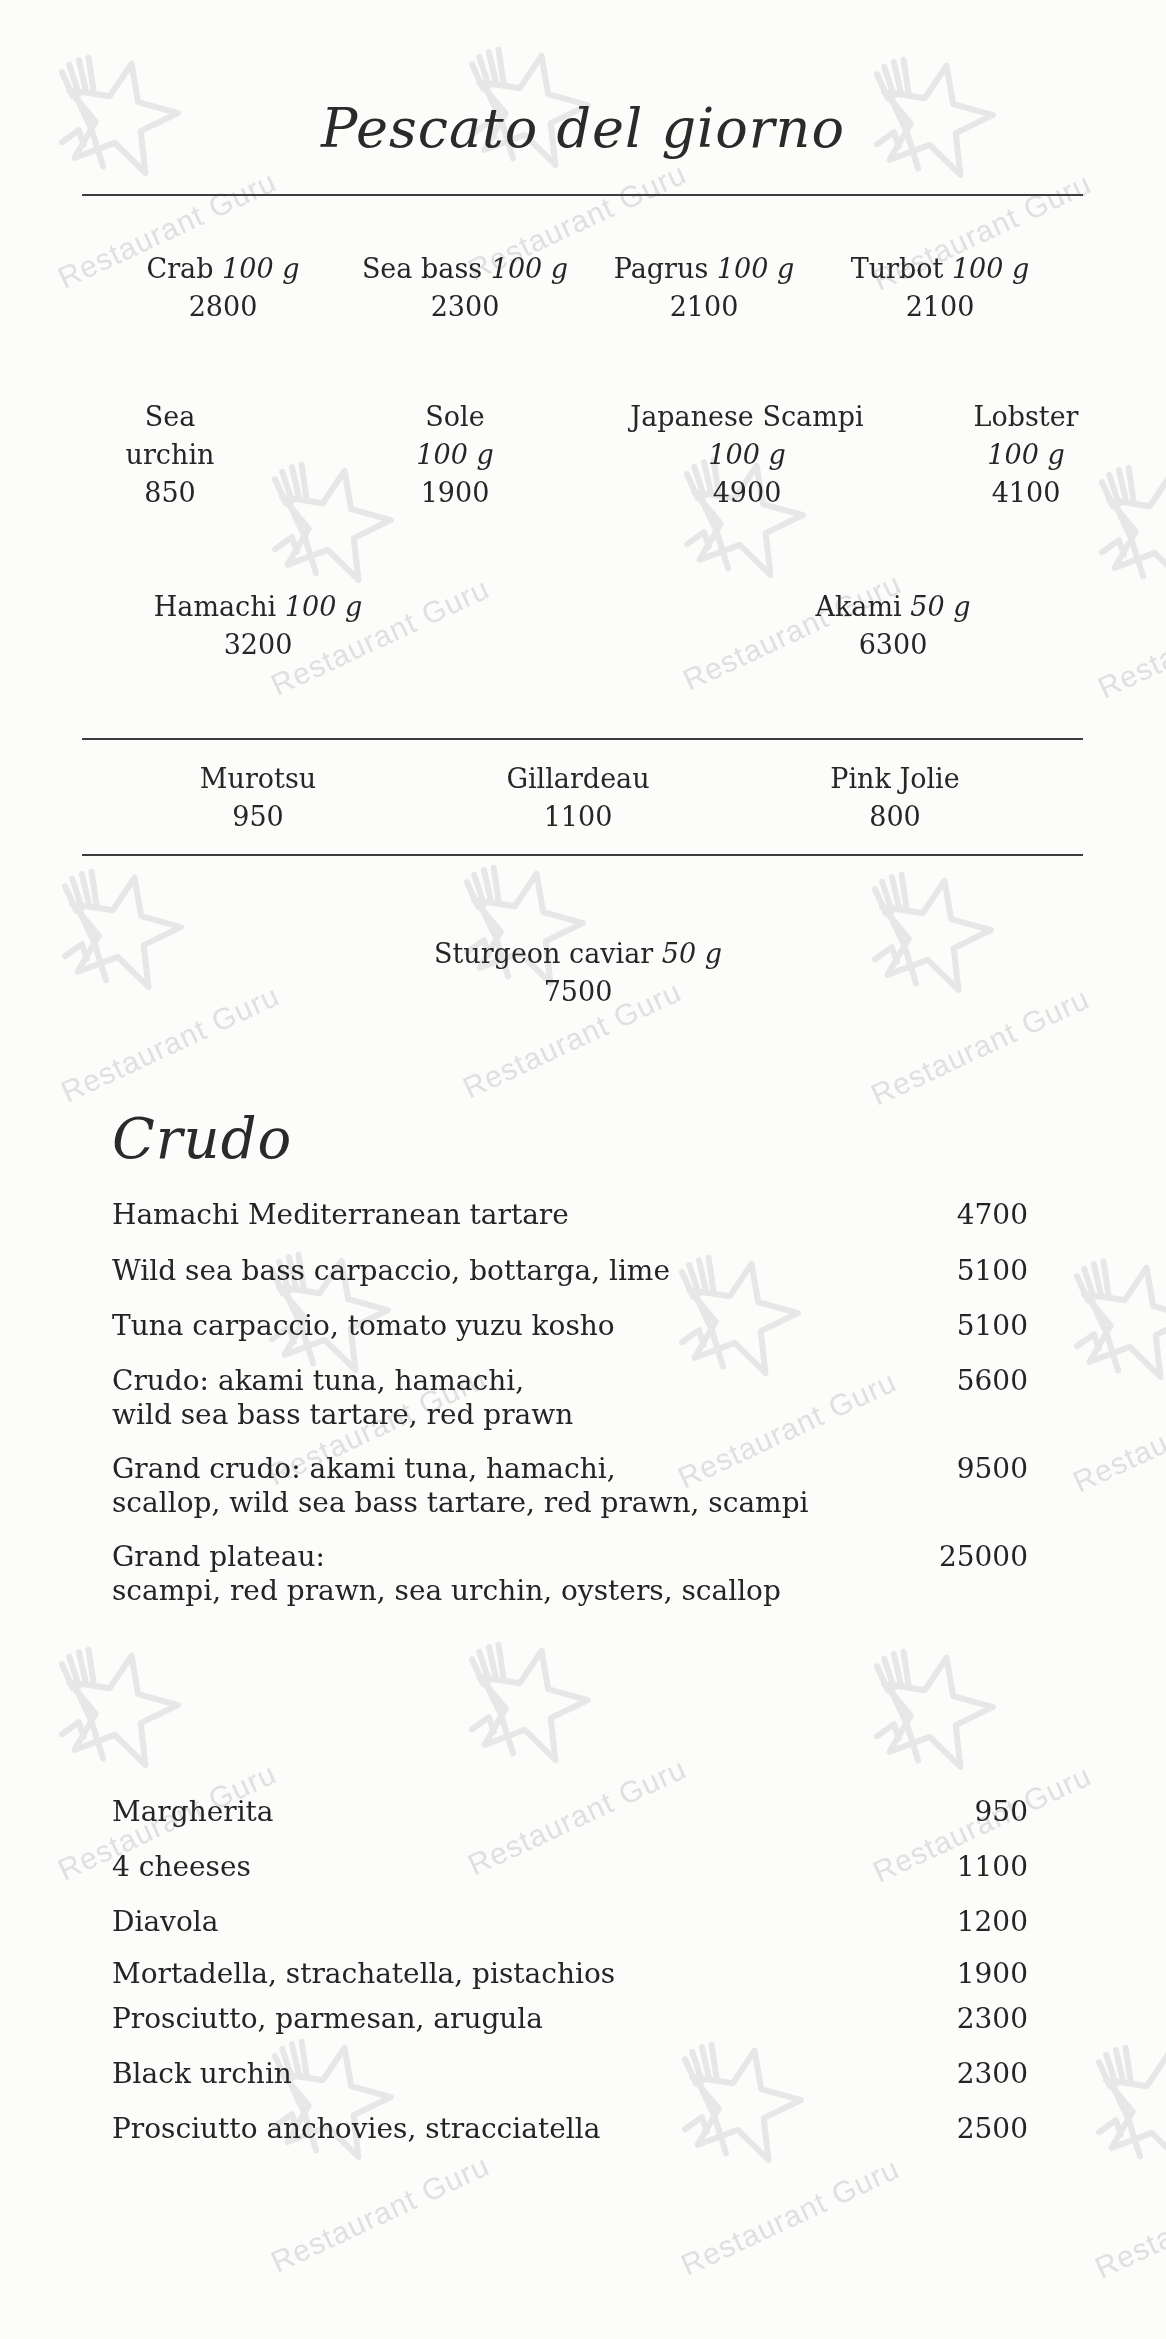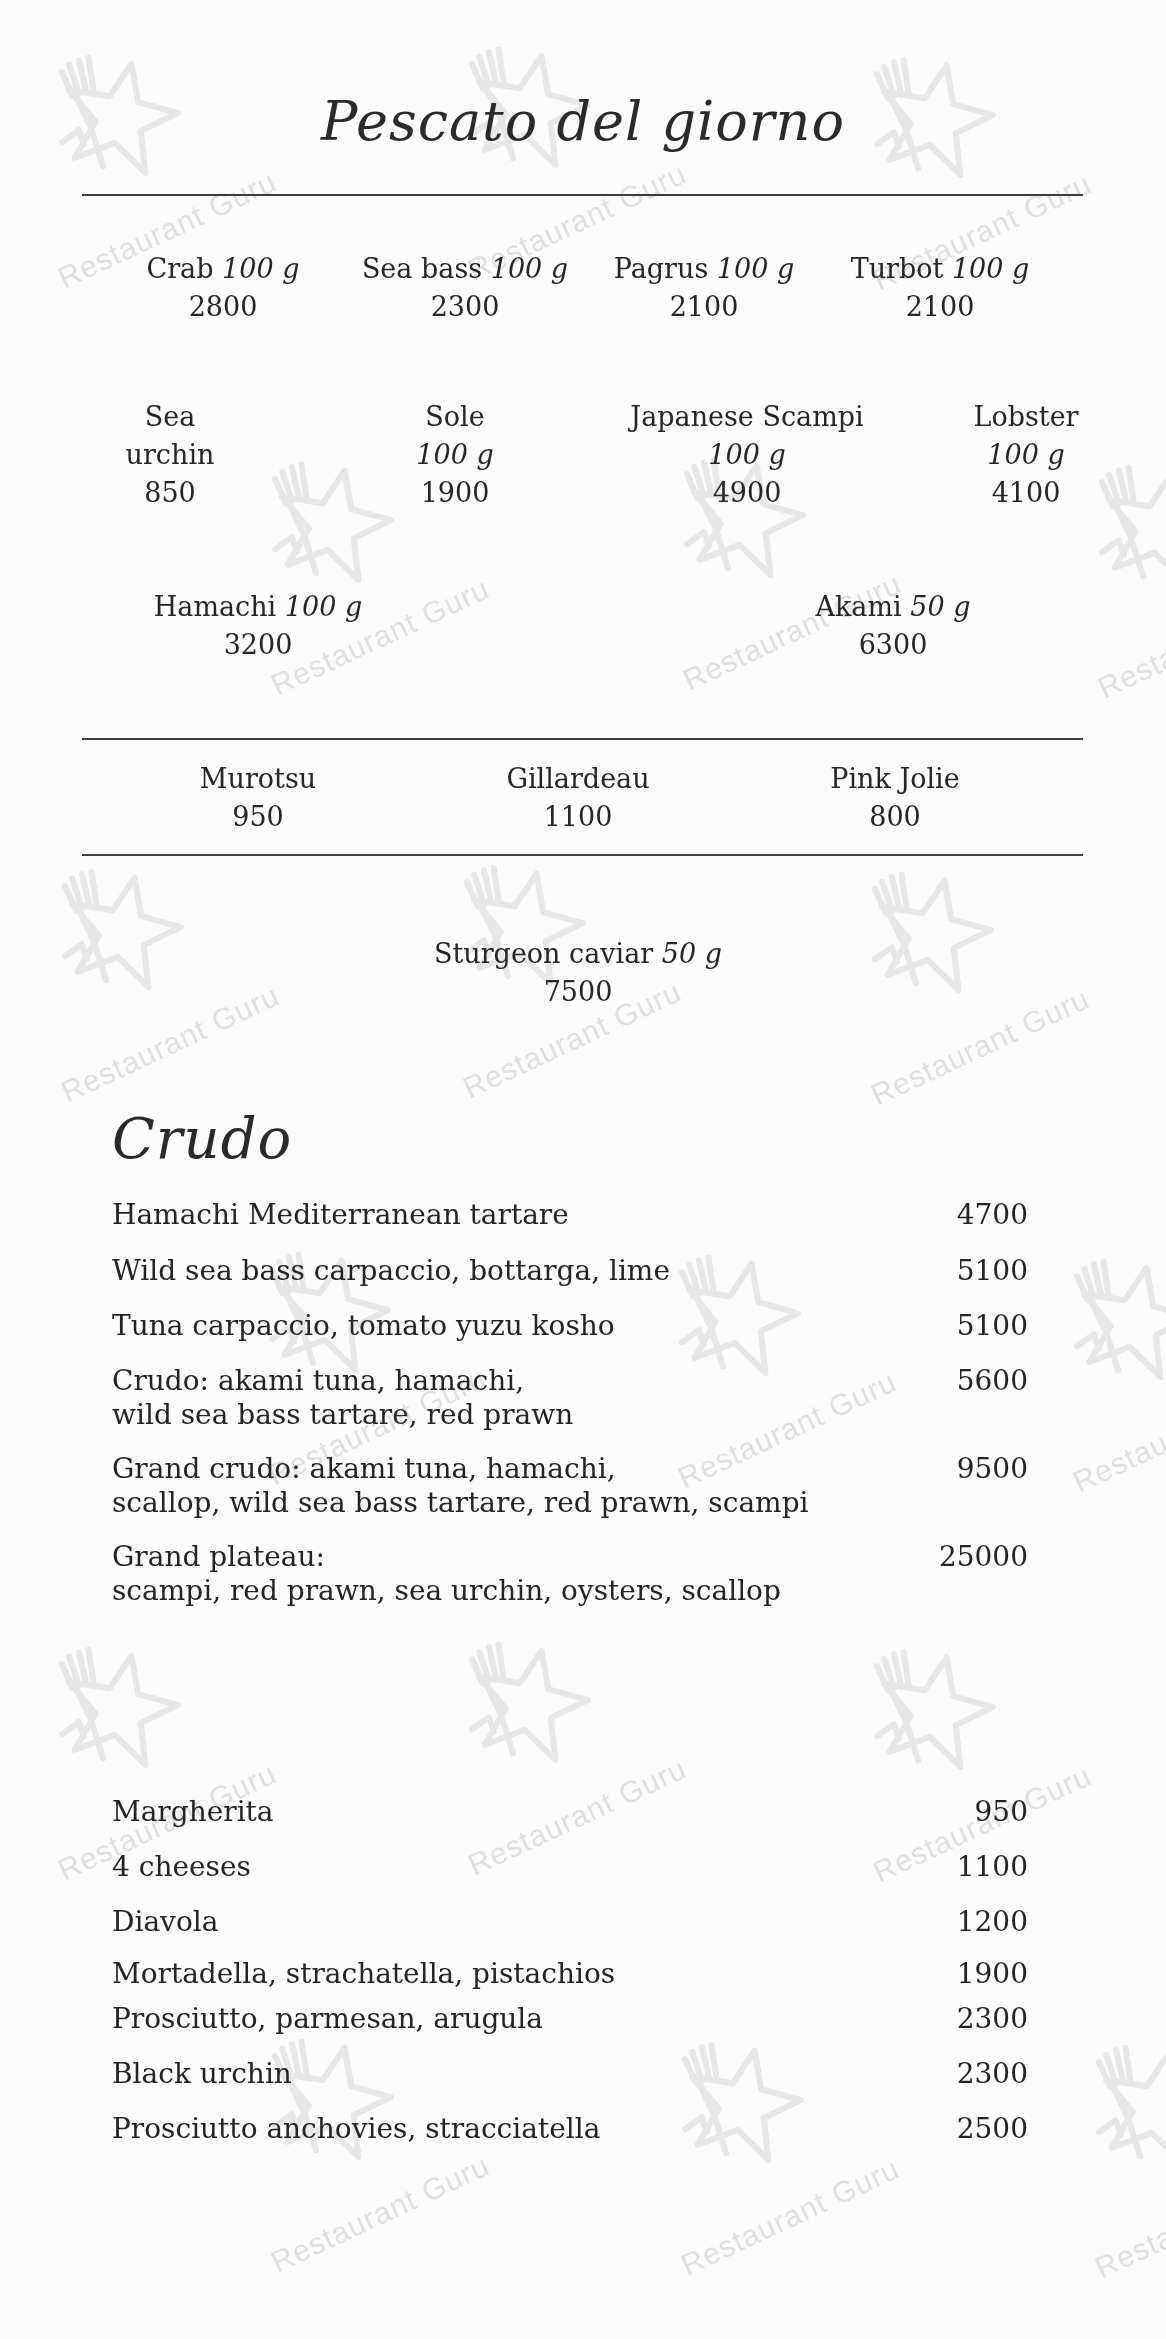--- a/index.html
+++ b/index.html
@@ -12,21 +12,21 @@
   .wm-layer{position:absolute;inset:0;}
   .wm-logo{position:absolute;width:150px;height:145px;color:#e7e7e7;}
   .wm-logo svg{width:100%;height:100%;display:block;}
   .wm-text{
     position:absolute;font-family:"Liberation Sans","DejaVu Sans",sans-serif;
     font-size:30px;font-weight:400;color:#e0e0e0;letter-spacing:1px;
     white-space:nowrap;transform:rotate(-25deg);transform-origin:0 50%;
   }
   
   .title{
-    position:absolute;left:0;right:0;top:86px;margin:4px;text-align:center;
+    position:absolute;left:0;right:0;top:86px;margin:11px;text-align:center;
     font-size:54px;font-style:italic;font-weight:400;letter-spacing:1px;color:#2a2a2a;
   }
   .script{
     position:absolute;margin:0;font-size:56px;font-style:italic;font-weight:400;
     letter-spacing:1px;color:#2a2a2a;line-height:1.2;
   }
   .rule{position:absolute;left:82px;width:1001px;height:2px;background:#3d3d3d;}
   .gcell{
     position:absolute;transform:translateX(-50%);text-align:center;
     font-size:27px;line-height:38px;white-space:nowrap;color:#262626;

